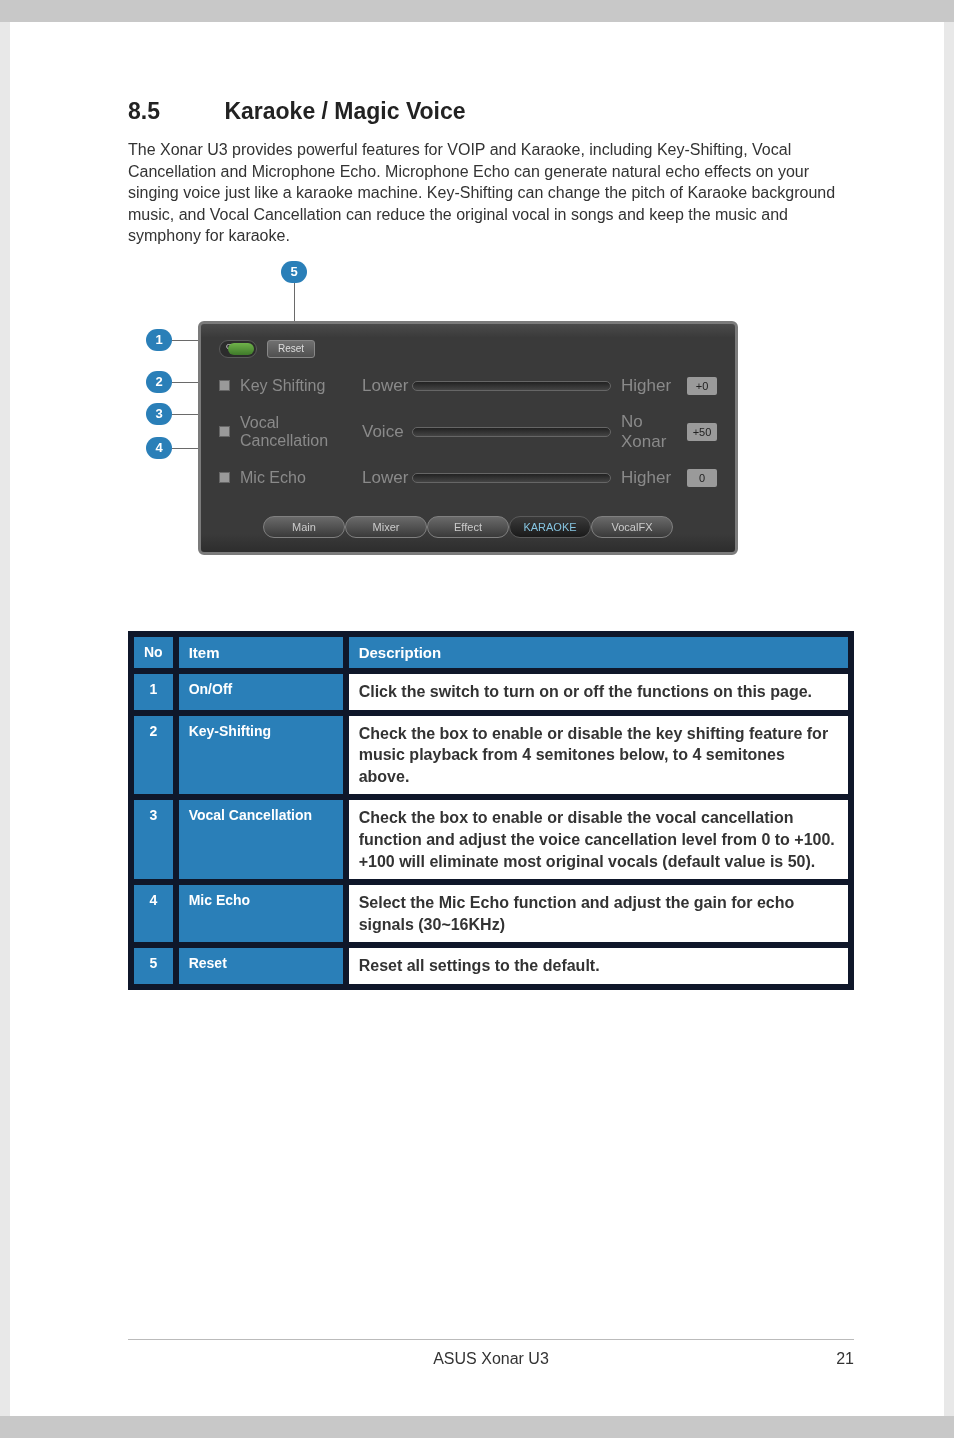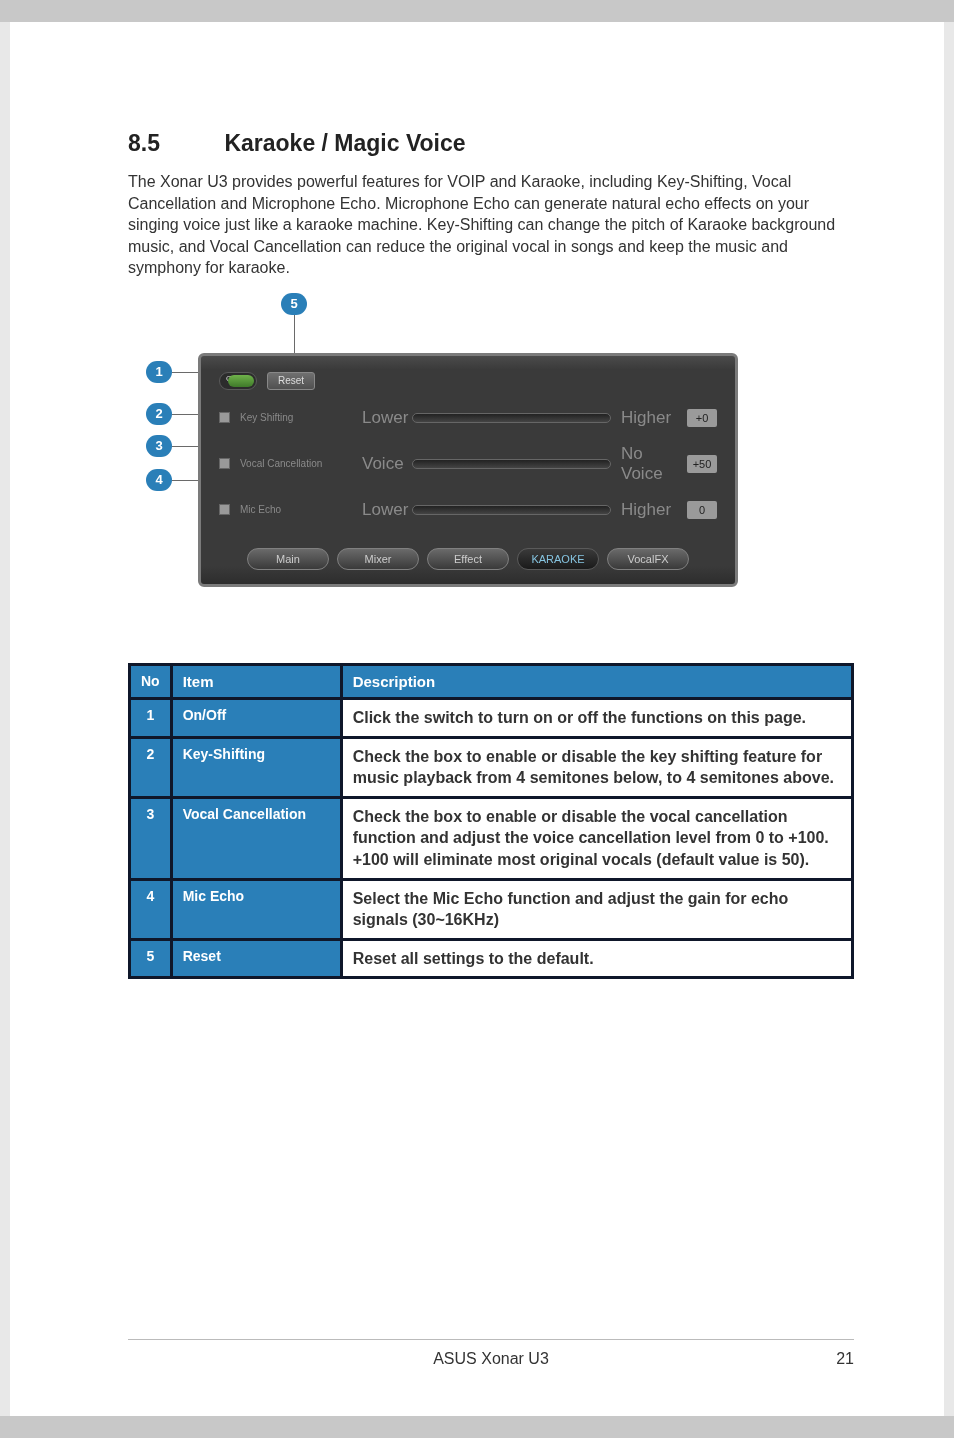--- a/index.html
+++ b/index.html
@@ -14,21 +14,21 @@
     background: #c8c8c8;
     height: 22px;
     width: 100%;
   }
   .page {
     background: #ffffff;
     width: 934px;
     height: 1394px;
     margin: 0 auto;
     position: relative;
-    padding: 108px 90px 0 118px;
+    padding: 76px 90px 0 118px;
   }
   .section-title {
     font-size: 23px;
     font-weight: bold;
     color: #222;
     margin-bottom: 14px;
   }
   .section-number { display: inline-block; width: 90px; }
   .body-text {
     font-size: 16px;
@@ -113,21 +113,21 @@
     margin-bottom: 16px;
     gap: 10px;
   }
   .chk {
     width: 11px; height: 11px;
     background: #999;
     border: 1px solid #666;
     flex: 0 0 auto;
   }
   .row-label {
-    color: #8a8a8a; font-size: 10px;
+    color: #8a8a8a; font-size: 16px;
     width: 112px;
   }
   .slider-label-l, .slider-label-r {
     color: #8a8a8a; font-size: 17px;
   }
   .slider-label-l { width: 40px; }
   .slider-label-r { width: 56px; }
   .slider {
     flex: 1;
     height: 10px;
@@ -138,21 +138,21 @@
   }
   .value-box {
     width: 30px; height: 18px;
     background: #9a9a9a;
     color: #222;
     font-size: 11px;
     display: flex; align-items: center; justify-content: center;
     border-radius: 2px;
   }
   .tabs {
-    display: flex; gap: 8px;
+    display: flex; 
     margin-top: 28px;
     justify-content: center;
   }
   .tab {
     height: 22px; width: 82px;
     border-radius: 11px;
     background: linear-gradient(#6a6a6a, #3a3a3a);
     color: #ccc;
     font-size: 11px;
     display: flex; align-items: center; justify-content: center;
@@ -167,21 +167,21 @@
 
   
   .desc-table {
     width: 100%;
     border-collapse: collapse;
     border: 2px solid #2a7fb8;
     font-size: 16px;
   }
   .desc-table tr { border: 1px solid #2a7fb8; }
   .desc-table th, .desc-table td {
-    border: 3px solid #0f172a;
+    border: 6px solid #0f172a;
     padding: 7px 10px;
     vertical-align: top;
     text-align: left;
   }
   .desc-table thead th {
     background: #2a7fb8;
     color: #fff;
     font-weight: bold;
     font-size: 15px;
   }
@@ -274,21 +274,21 @@
         <div class="slider"></div>
         <div class="slider-label-r">Higher</div>
         <div class="value-box">+0</div>
       </div>
 
       <div class="panel-row">
         <div class="chk"></div>
         <div class="row-label">Vocal Cancellation</div>
         <div class="slider-label-l">Voice</div>
         <div class="slider"></div>
-        <div class="slider-label-r">No Voice</div>
+        <div class="slider-label-r">No Xonar</div>
         <div class="value-box">+50</div>
       </div>
 
       <div class="panel-row">
         <div class="chk"></div>
         <div class="row-label">Mic Echo</div>
         <div class="slider-label-l">Lower</div>
         <div class="slider"></div>
         <div class="slider-label-r">Higher</div>
         <div class="value-box">0</div>

